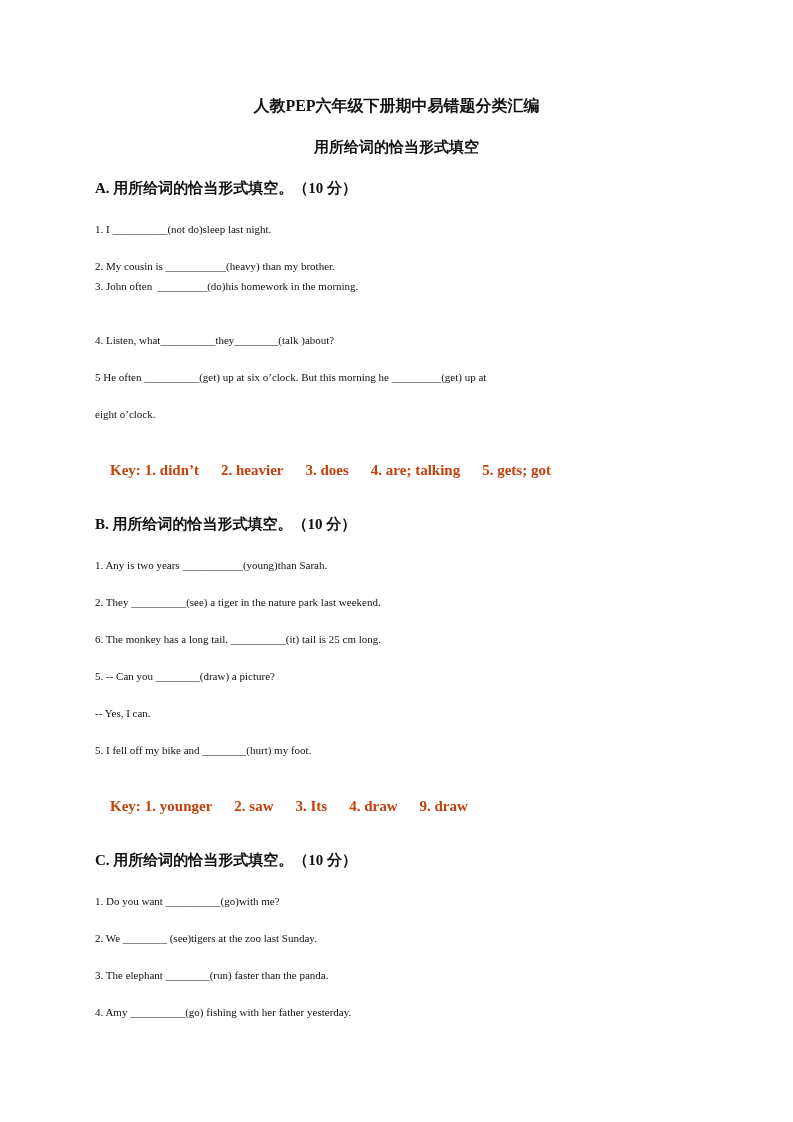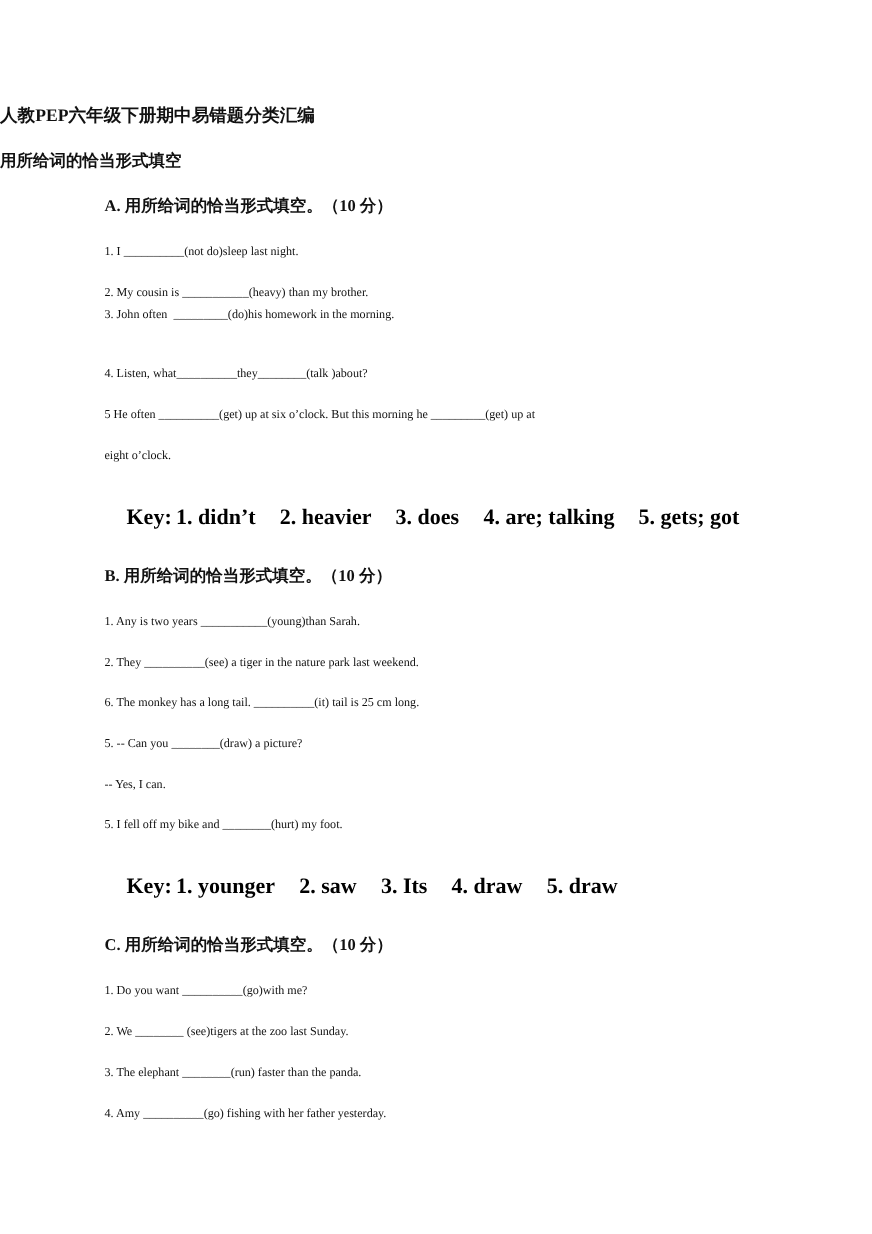--- a/index.html
+++ b/index.html
@@ -4,23 +4,23 @@
 <style>
   html, body { margin: 0; padding: 0; background: #ffffff; }
   body {
     width: 793px; height: 1122px; position: relative; overflow: hidden;
     font-family: "Liberation Serif", "DejaVu Serif", serif;
     color: #111111;
   }
   .line {
     position: absolute; left: 95px; font-size: 11px; line-height: 20px; white-space: pre;
   }
-  .center { left: 0; width: 793px; text-align: left; font-weight: bold; font-size: 16px; }
+  .center { left: 0; width: 793px; text-align: center; font-weight: bold; font-size: 16px; }
   .heading { font-weight: bold; font-size: 15px; font-family: Liberation Serif, serif; }
-  .key { color: #000000; font-weight: bold; font-size: 20px; }
+  .key { color: #c2410c; font-weight: bold; font-size: 15px; }
   .key span { margin-right: 22px; }
 </style>
 </head>
 <body>
 
 <div>
   <div class="line center" style="top:96px">人教PEP六年级下册期中易错题分类汇编</div>
   <div class="line center" style="top:137px; font-size:15px">用所给词的恰当形式填空</div>
 
   <div class="line heading" style="top:178px">A. 用所给词的恰当形式填空。（10 分）</div>
@@ -35,21 +35,21 @@
   </div>
 
   <div class="line heading" style="top:514px">B. 用所给词的恰当形式填空。（10 分）</div>
   <div class="line" style="top:555px"><span>1. Any is two years </span><span>___________</span><span>(young)than Sarah.</span></div>
   <div class="line" style="top:592px"><span>2. They </span><span>__________</span><span>(see) a tiger in the nature park last weekend.</span></div>
   <div class="line" style="top:629px"><span>6. The monkey has a long tail. </span><span>__________</span><span>(it) tail is 25 cm long.</span></div>
   <div class="line" style="top:666px"><span>5. -- Can you </span><span>________</span><span>(draw) a picture?</span></div>
   <div class="line" style="top:703px">-- Yes, I can.</div>
   <div class="line" style="top:740px"><span>5. I fell off my bike and </span><span>________</span><span>(hurt) my foot.</span></div>
   <div class="line key" style="top:776px">
-    <span style="margin-right:4px">Key:</span><span>1. younger</span><span>2. saw</span><span>3. Its</span><span>4. draw</span><span>5. draw</span>
+    <span style="margin-right:4px">Key:</span><span>1. younger</span><span>2. saw</span><span>3. Its</span><span>4. draw</span><span>9. draw</span>
   </div>
 
   <div class="line heading" style="top:850px">C. 用所给词的恰当形式填空。（10 分）</div>
   <div class="line" style="top:891px"><span>1. Do you want </span><span>__________</span><span>(go)with me?</span></div>
   <div class="line" style="top:928px"><span>2. We </span><span>________</span><span> (see)tigers at the zoo last Sunday.</span></div>
   <div class="line" style="top:965px"><span>3. The elephant </span><span>________</span><span>(run) faster than the panda.</span></div>
   <div class="line" style="top:1002px"><span>4. Amy </span><span>__________</span><span>(go) fishing with her father yesterday.</span></div>
 </div>
 
 </body></html>

